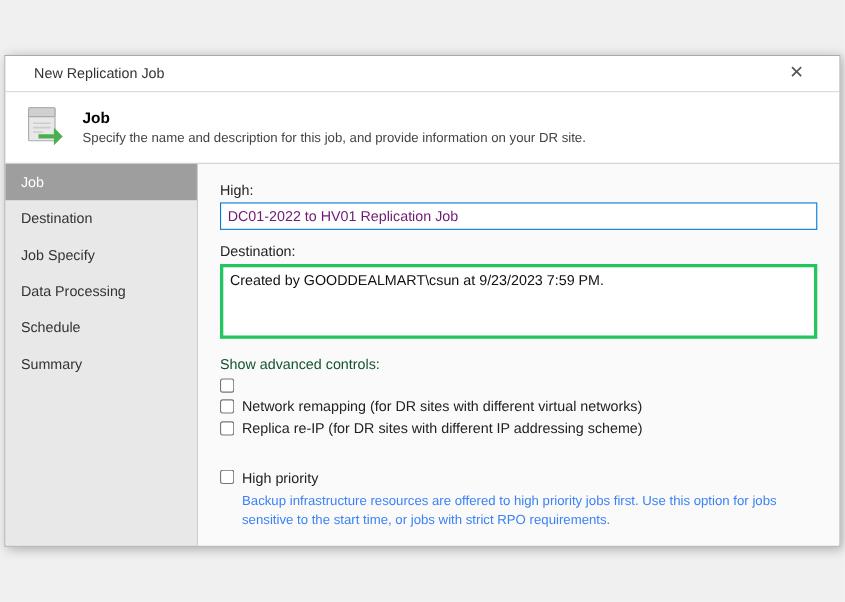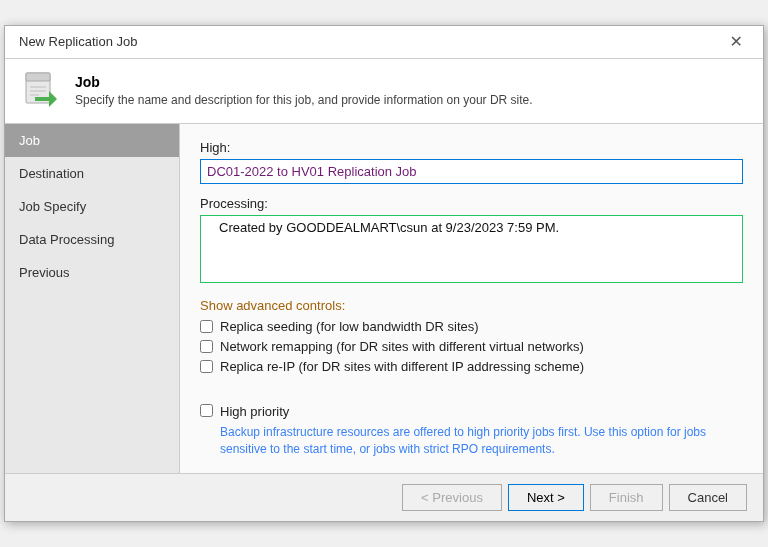--- a/index.html
+++ b/index.html
@@ -14,21 +14,21 @@
     }
     .dialog {
       width: 760px;
       background: #f5f5f5;
       border: 1px solid #aaa;
       box-shadow: 2px 2px 10px rgba(0,0,0,0.3);
     }
     .title-bar {
       background: #ffffff;
       border-bottom: 1px solid #ccc;
-      padding: 6px 14px;
+      padding: 6px 26px;
       display: flex;
       align-items: center;
       justify-content: space-between;
     }
     .title-bar-text {
       font-size: 13px;
       font-weight: normal;
       color: #333;
     }
     .close-btn {
@@ -110,35 +110,35 @@
       width: 100%;
       border: 1px solid #0078d7;
       padding: 4px 6px;
       font-size: 13px;
       font-family: 'Segoe UI', Arial, sans-serif;
       outline: none;
       color: #701a75;
     }
     .form-textarea {
       width: 100%;
-      border: 1px solid #22c55e;
-      padding: 4px 18px;
+      border: 3px solid #22c55e;
+      padding: 4px 6px;
       font-size: 13px;
       font-family: 'Segoe UI', Arial, sans-serif;
       resize: none;
       height: 68px;
       color: #111;
       outline: none;
     }
     .advanced-section {
       margin-bottom: 10px;
     }
     .advanced-title {
       font-size: 13px;
-      color: #a16207;
+      color: #14532d;
       margin-bottom: 6px;
     }
     .checkbox-item {
       display: flex;
       align-items: center;
       margin-bottom: 5px;
       gap: 7px;
       font-size: 13px;
       color: #222;
     }
@@ -229,40 +229,42 @@
       <div class="sidebar-item">
         <span>Destination</span>
       </div>
       <div class="sidebar-item">
         <span>Job Specify</span>
       </div>
       <div class="sidebar-item">
         <span>Data Processing</span>
       </div>
       <div class="sidebar-item">
-        <span>Previous</span>
+        <span>Schedule</span>
+      </div>
+      <div class="sidebar-item">
+        <span>Summary</span>
       </div>
     </div>
 
     <div class="main-content">
       <div class="form-group">
         <label class="form-label">High:</label>
         <input type="text" class="form-input" value="DC01-2022 to HV01 Replication Job" style="">
       </div>
 
       <div class="form-group">
-        <label class="form-label">Processing:</label>
+        <label class="form-label">Destination:</label>
         <textarea class="form-textarea" style="">Created by GOODDEALMART\csun at 9/23/2023 7:59 PM.</textarea>
       </div>
 
       <div class="advanced-section">
         <div class="advanced-title">Show advanced controls:</div>
         <label class="checkbox-item">
           <input type="checkbox" style="">
-          <span>Replica seeding (for low bandwidth DR sites)</span>
         </label>
         <label class="checkbox-item">
           <input type="checkbox" style="">
           <span>Network remapping (for DR sites with different virtual networks)</span>
         </label>
         <label class="checkbox-item">
           <input type="checkbox" style="">
           <span>Replica re-IP (for DR sites with different IP addressing scheme)</span>
         </label>
       </div>
@@ -270,19 +272,13 @@
       <div class="high-priority-section">
         <label class="high-priority-label">
           <input type="checkbox" style="">
           <span>High priority</span>
         </label>
         <div class="high-priority-desc">Backup infrastructure resources are offered to high priority jobs first. Use this option for jobs sensitive to the start time, or jobs with strict RPO requirements.</div>
       </div>
     </div>
   </div>
 
-  <div class="footer">
-    <button class="btn" disabled="">&lt; Previous</button>
-    <button class="btn primary">Next &gt;</button>
-    <button class="btn" disabled="">Finish</button>
-    <button class="btn">Cancel</button>
-  </div>
 </div>
 
 </body></html>

